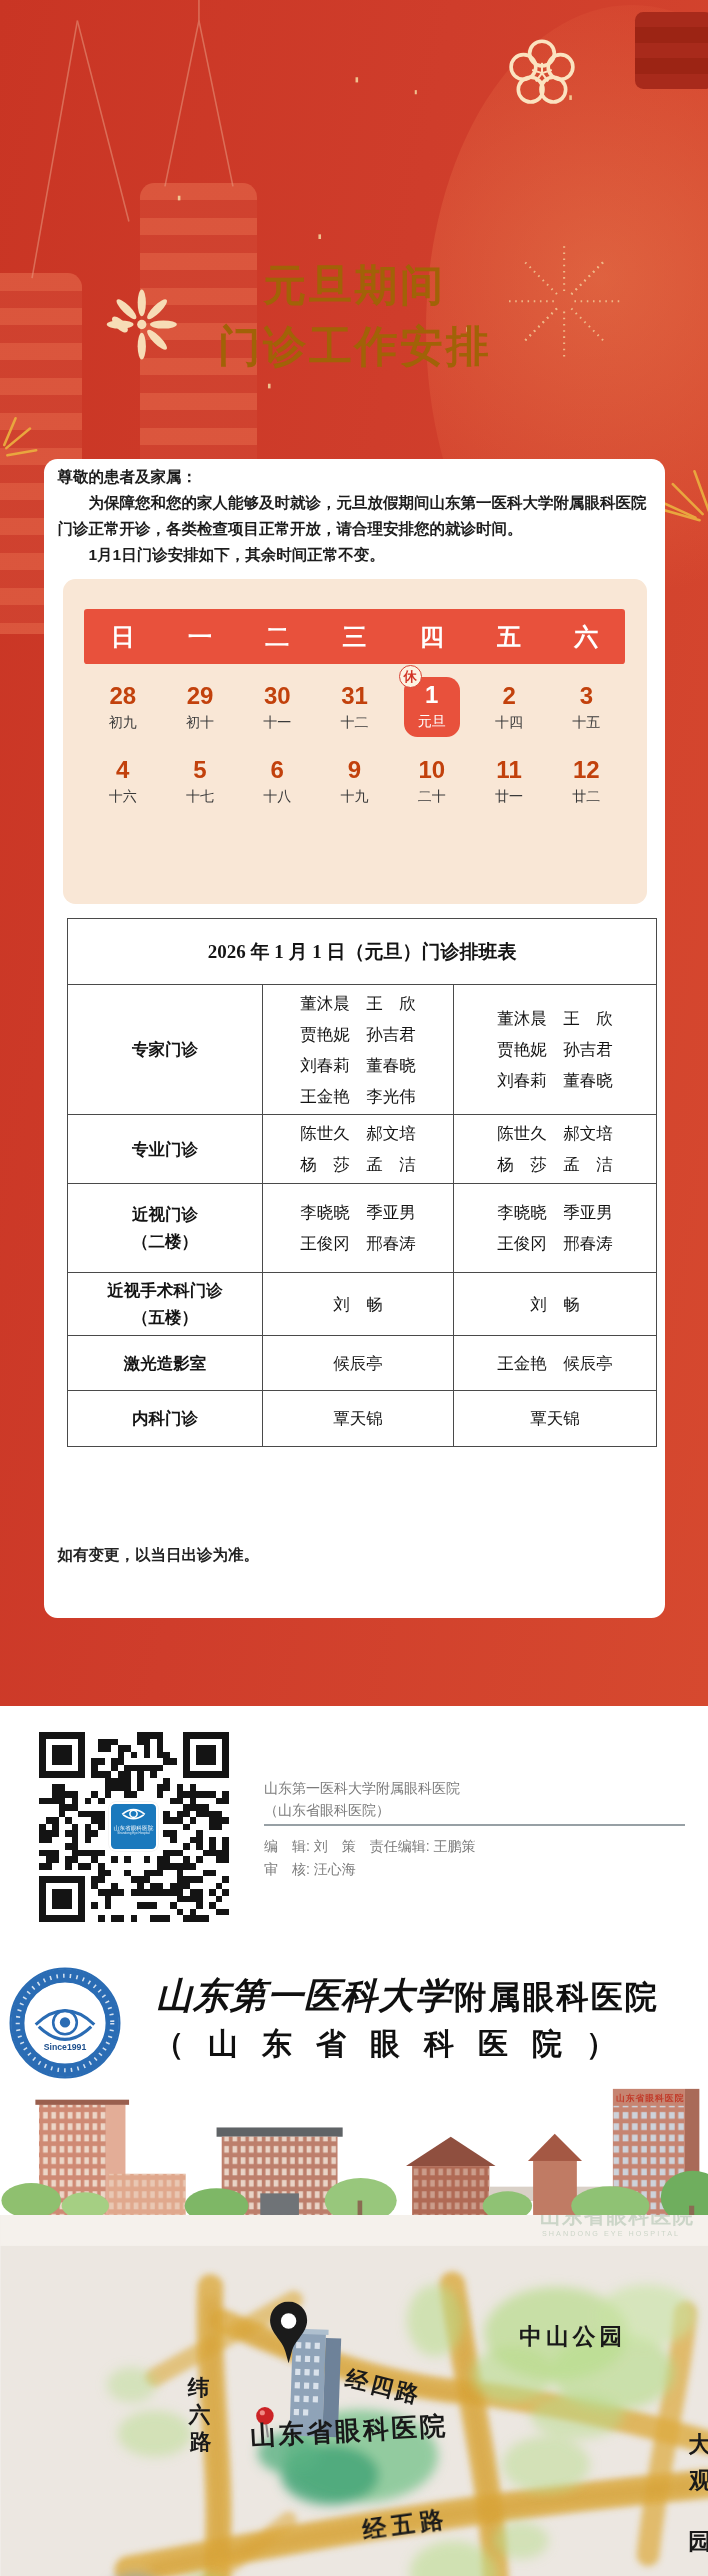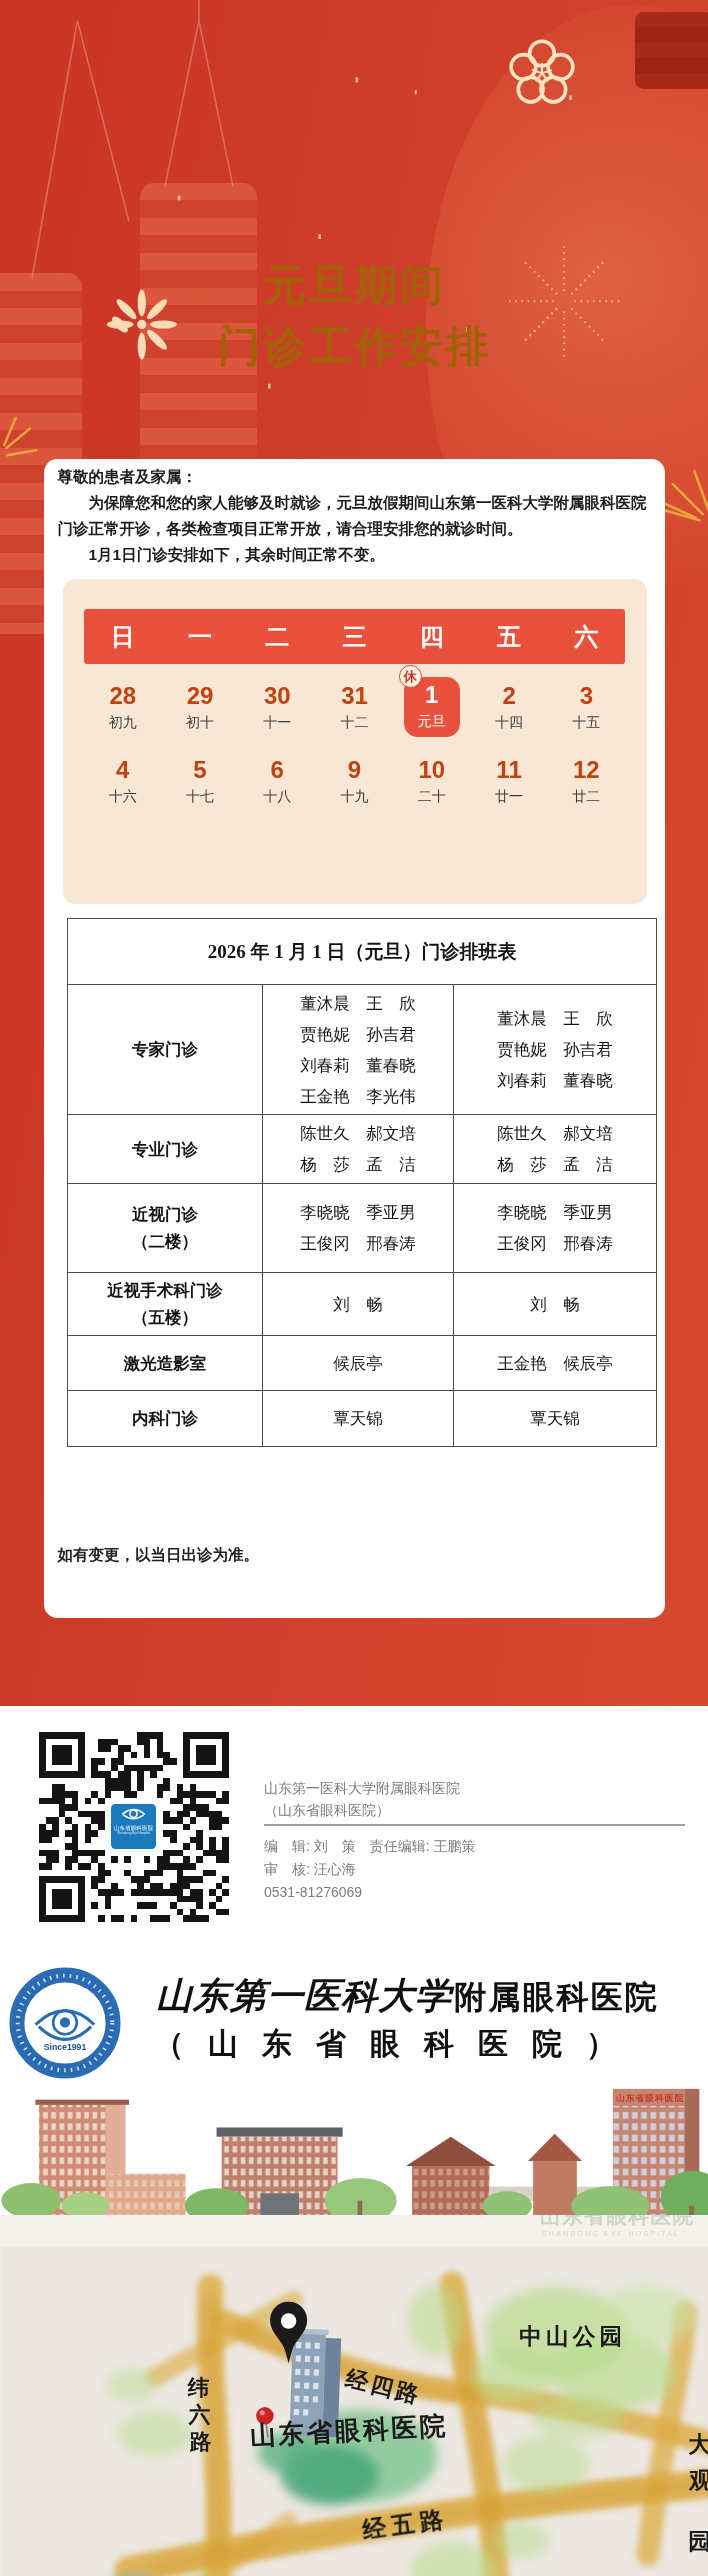--- a/index.html
+++ b/index.html
@@ -642,21 +642,20 @@
     <div class="en">Shandong Eye Hospital</div>
   </div>
   <div class="abs qr-info">
     <div>山东第一医科大学附属眼科医院</div>
     <div>（山东省眼科医院）</div>
   </div>
   <div class="abs qr-div"></div>
   <div class="abs qr-meta">
     <div>编　辑: 刘　策　责任编辑: 王鹏策</div>
     <div>审　核: 汪心海</div>
-    <div>0531-81276069</div>
   </div>
 
   <svg class="svg-abs brand-logo" width="112" height="112" viewBox="0 0 218 218">
     <circle cx="109" cy="109" r="106" fill="#ffffff" stroke="#2a6cb4" stroke-width="4"></circle>
     <circle cx="109" cy="109" r="92" fill="none" stroke="#2a6cb4" stroke-width="26"></circle>
     <circle cx="109" cy="109" r="92" fill="none" stroke="#ffffff" stroke-width="8" stroke-dasharray="3 10" opacity=".8"></circle>
     <circle cx="109" cy="109" r="78" fill="#ffffff"></circle>
     <path d="M52,112 Q109,58 166,112" fill="none" stroke="#2a6cb4" stroke-width="6"></path>
     <path d="M58,116 Q109,166 160,116" fill="none" stroke="#2a6cb4" stroke-width="6"></path>
     <circle cx="109" cy="108" r="23" fill="none" stroke="#2a6cb4" stroke-width="5"></circle>

